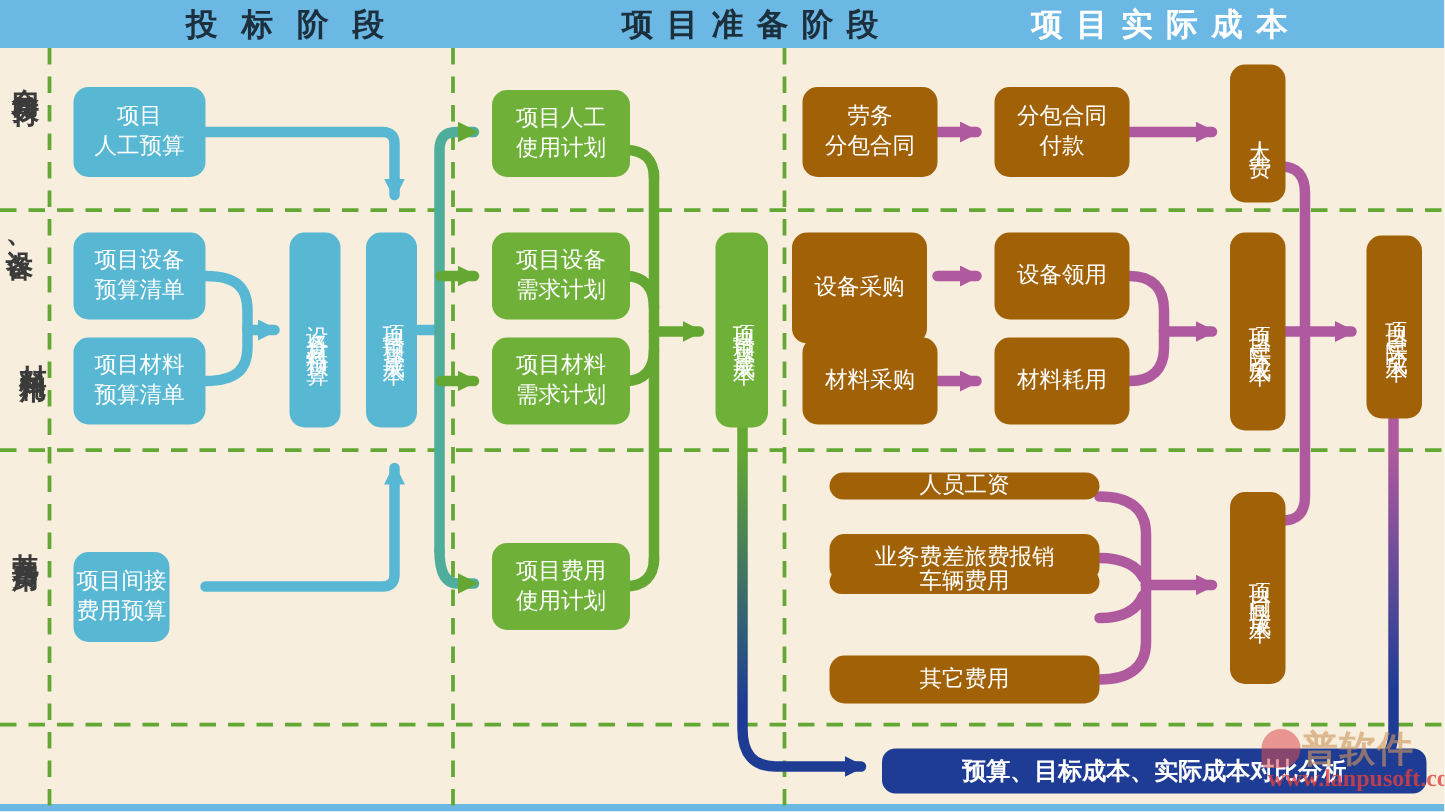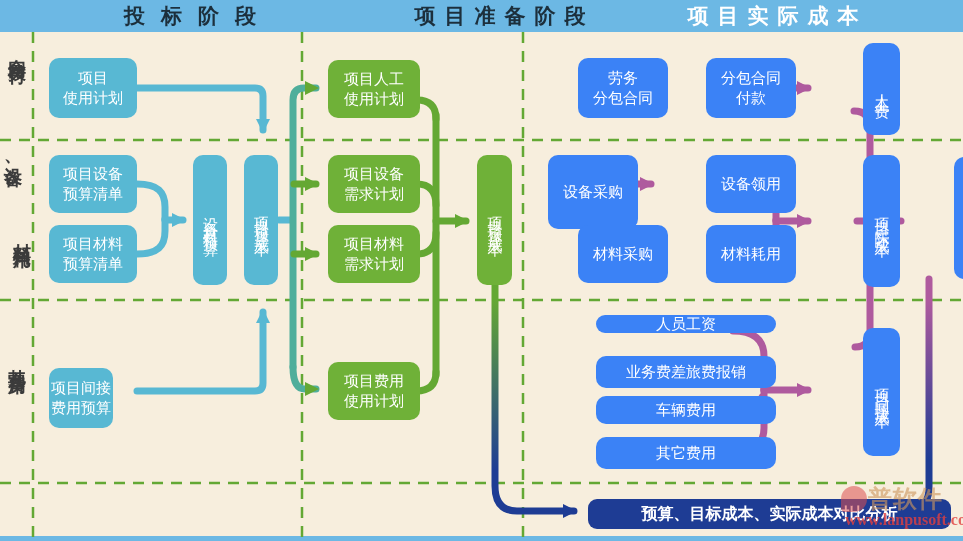--- a/index.html
+++ b/index.html
@@ -16,47 +16,47 @@
             color:#3b3b3b;letter-spacing:3px;z-index:3;}
   #lbl-contract{left:5px;top:44px;}
   #lbl-em1{left:1px;top:152px;}
   #lbl-em2{left:10px;top:228px;}
   #lbl-other{left:5px;top:354px;}
   .box{position:absolute;border-radius:10px;color:#fff;display:flex;align-items:center;
        justify-content:center;text-align:center;font-size:15px;line-height:20px;
        white-space:pre-line;z-index:2;}
   .blue{background:#58b8d3;}
   .green{background:#6fb138;}
-  .purple{background:#3b82f6;margin-left:43px;}
+  .purple{background:#a16207;}
   .vbox{writing-mode:vertical-rl;letter-spacing:5px;line-height:normal;}
   
   #b-labor-budget{left:49px;top:58px;width:88px;height:60px;}
   #b-equip-list{left:49px;top:155px;width:88px;height:58px;}
   #b-mat-list{left:49px;top:225px;width:88px;height:58px;}
   #b-em-budget{left:193px;top:155px;width:34px;height:130px;}
   #b-budget-cost{left:244px;top:155px;width:34px;height:130px;}
   #b-indirect-budget{left:49px;top:368px;width:64px;height:60px;}
   
   #g-labor-plan{left:328px;top:60px;width:92px;height:58px;}
   #g-equip-plan{left:328px;top:155px;width:92px;height:58px;}
   #g-mat-plan{left:328px;top:225px;width:92px;height:58px;}
   #g-budget-cost{left:477px;top:155px;width:35px;height:130px;}
   #g-expense-plan{left:328px;top:362px;width:92px;height:58px;}
   
   #p-subcontract{left:535px;top:58px;width:90px;height:60px;}
   #p-payment{left:663px;top:58px;width:90px;height:60px;}
   #p-labor-cost{left:820px;top:43px;width:37px;height:92px;}
-  #p-equip-purchase{left:505px;top:155px;width:90px;height:74px;}
+  #p-equip-purchase{left:528px;top:155px;width:90px;height:74px;}
   #p-equip-req{left:663px;top:155px;width:90px;height:58px;}
   #p-mat-purchase{left:535px;top:225px;width:90px;height:58px;}
   #p-mat-consume{left:663px;top:225px;width:90px;height:58px;}
   #p-actual1{left:820px;top:155px;width:37px;height:132px;}
   #p-salary{left:553px;top:315px;width:180px;height:18px;}
   #p-travel{left:553px;top:356px;width:180px;height:32px;}
-  #p-vehicle{left:553px;top:396px;width:180px;height:28px;}
+  #p-vehicle{left:553px;top:380px;width:180px;height:16px;}
   #p-other{left:553px;top:437px;width:180px;height:32px;}
   #p-indirect{left:820px;top:328px;width:37px;height:128px;}
   #p-actual2{left:911px;top:157px;width:37px;height:122px;}
   .banner{position:absolute;left:588px;top:499px;width:363px;height:30px;background:#1e3c94;
           border-radius:9px;color:#fff;display:flex;align-items:center;justify-content:center;
           font-size:16px;font-weight:bold;z-index:2;}
   #connectors{position:absolute;left:0;top:0;z-index:1;}
   
   #wm-logo{position:absolute;left:841px;top:486px;width:26px;height:26px;border-radius:50% 50% 50% 4px;
            background:rgba(221,78,78,.55);z-index:5;}
@@ -155,21 +155,21 @@
       <path d="M733,331 C754,331 764,340 764,356 L764,390"></path>
       <path d="M733,453 C754,453 764,444 764,428 L764,390"></path>
       <path d="M733,372 C748,372 758,377 762,385"></path>
       <path d="M733,412 C748,412 758,407 762,397"></path>
       <path d="M764,390 H808" marker-end="url(#mPurple)"></path>
     </g>
     <path d="M929,279 V487 Q929,511 907,511 H903" stroke="url(#gPB)" stroke-width="7" fill="none" stroke-linecap="round" marker-end="url(#mBlue)"></path>
   </svg>
 
   <div class="box blue" id="b-labor-budget">项目
-使用计划</div>
+人工预算</div>
   <div class="box blue" id="b-equip-list">项目设备
 预算清单</div>
   <div class="box blue" id="b-mat-list">项目材料
 预算清单</div>
   <div class="box blue vbox" id="b-em-budget">设备材料预算</div>
   <div class="box blue vbox" id="b-budget-cost">项目预算成本</div>
   <div class="box blue" id="b-indirect-budget">项目间接
 费用预算</div>
 
   <div class="box green" id="g-labor-plan">项目人工

